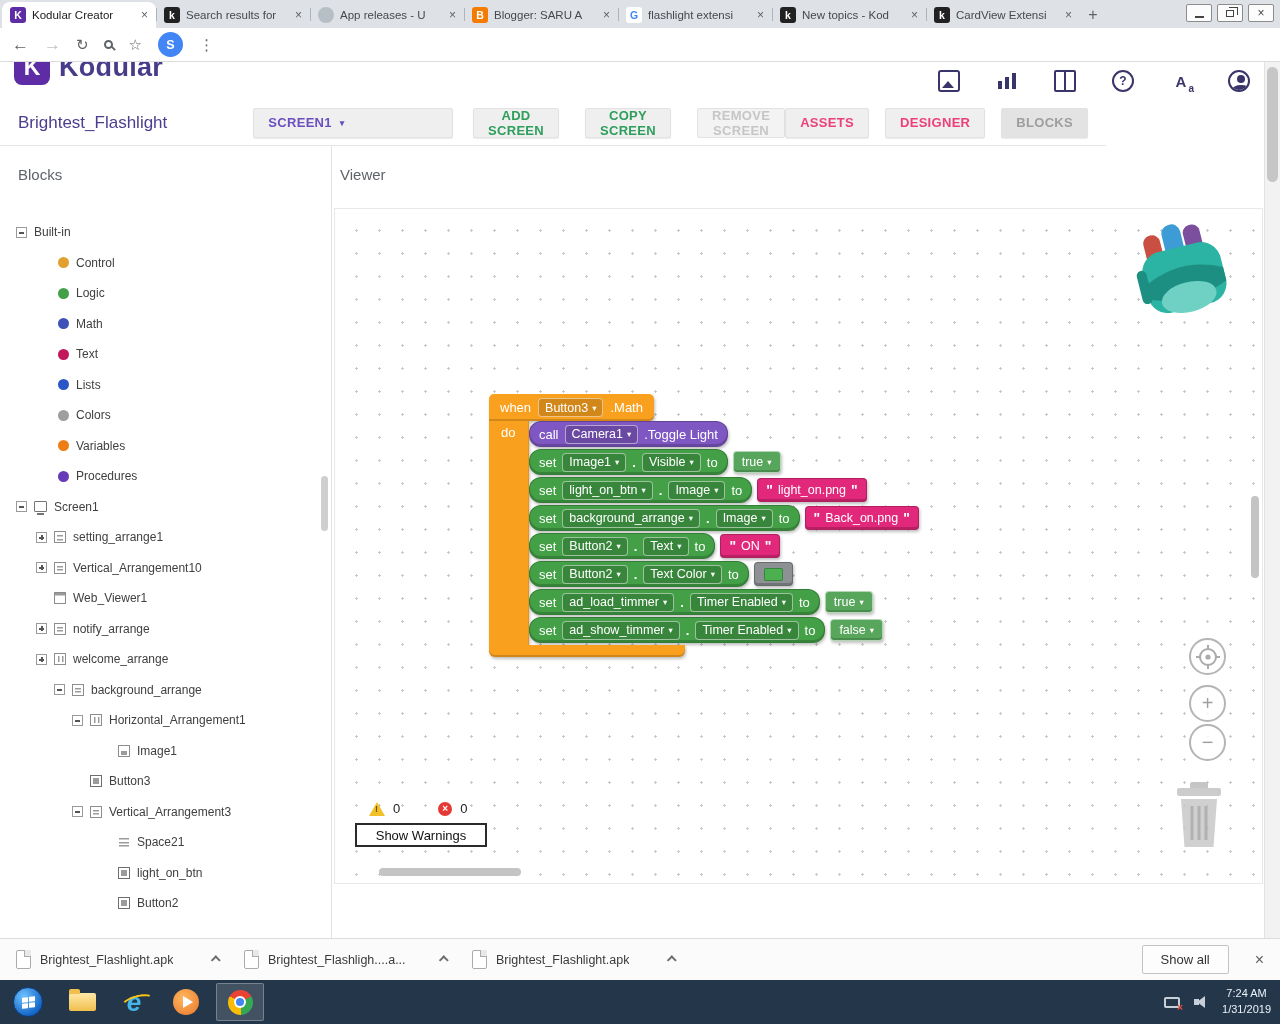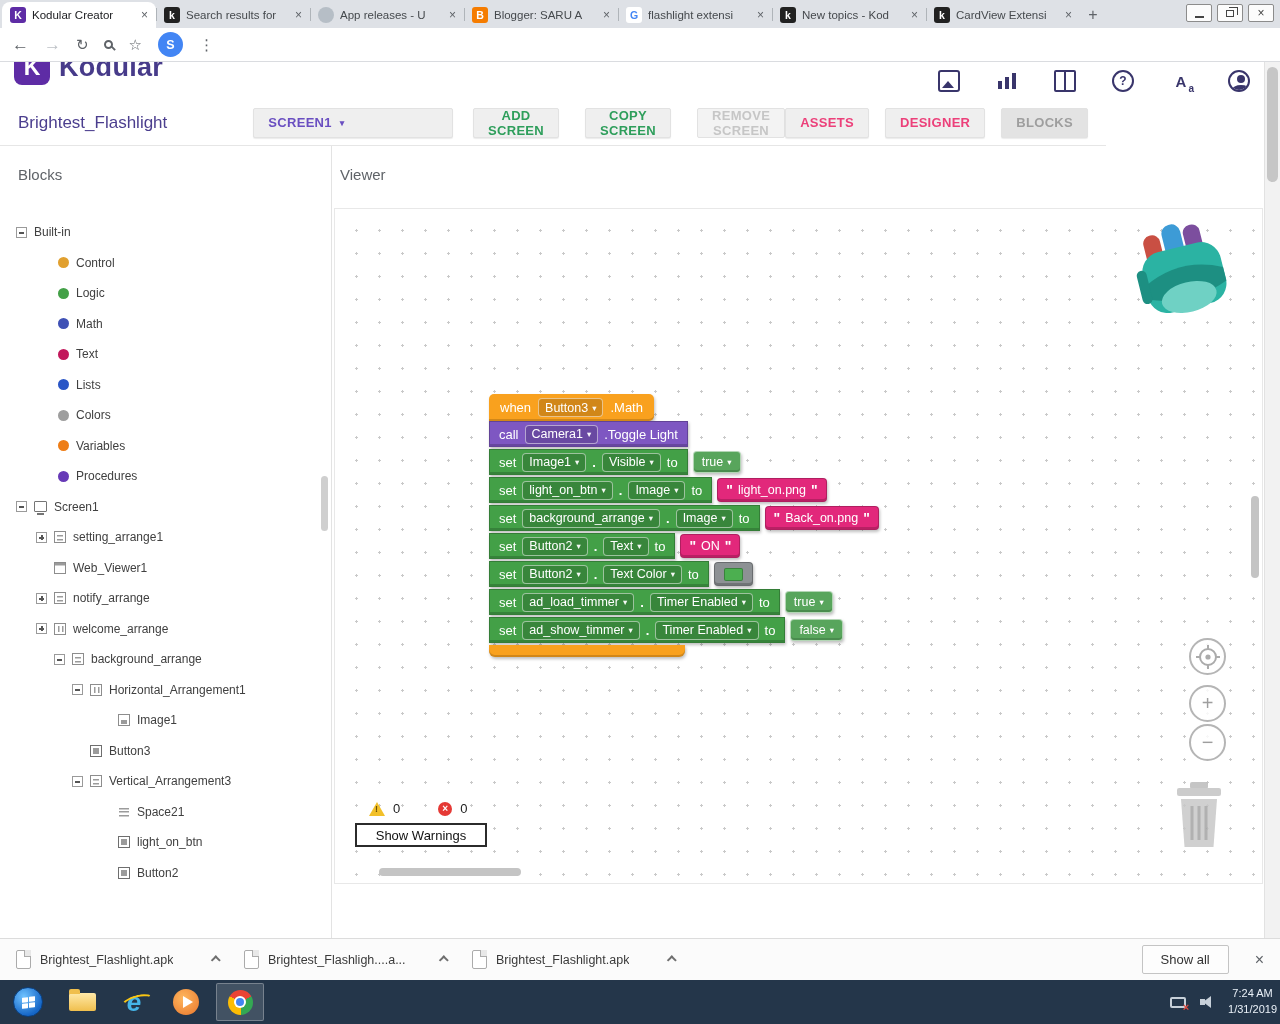--- a/index.html
+++ b/index.html
@@ -101,21 +101,21 @@
   .kw{color:#fff;font-size:13px;white-space:nowrap}
   .dd{display:inline-flex;align-items:center;gap:4px;background:rgba(0,0,0,.16);border:1px solid rgba(255,255,255,.5);border-radius:4px;padding:0 6px;height:19px;font-size:12.5px;color:#fff;white-space:nowrap}
   .dd::after{content:"▾";font-size:8.5px;opacity:.95}
   .bk-when{display:inline-flex;align-items:center;gap:7px;background:#F9A11E;height:27px;padding:0 11px;border-radius:5px 5px 5px 0;box-shadow:inset 0 -2px 0 rgba(0,0,0,.16)}
   .bk-body{display:flex;align-items:stretch}
   .bk-gutter{width:40px;background:#F9A11E;position:relative;box-shadow:inset -1px 0 0 rgba(0,0,0,.08)}
   .bk-do{position:absolute;left:12px;top:4px;color:#fff;font-size:13px}
   .bk-foot{width:196px;height:12px;background:#F9A11E;border-radius:0 0 6px 6px;box-shadow:inset 0 -2px 0 rgba(0,0,0,.16)}
   .bk-rows{display:flex;flex-direction:column}
   .bk-row{display:flex;align-items:center;height:26px;margin-bottom:2px}
-  .blk{display:inline-flex;align-items:center;gap:6px;padding:0 9px;height:26px;border-radius:0;border:1px solid rgba(0,0,0,.22);box-shadow:inset 0 -2px 0 rgba(0,0,0,.18);white-space:nowrap}
+  .blk{display:inline-flex;align-items:center;gap:6px;padding:0 9px;height:26px;border-radius:12px;border:1px solid rgba(0,0,0,.22);box-shadow:inset 0 -2px 0 rgba(0,0,0,.18);white-space:nowrap}
   .blk.call{background:#7E57C2}
   .blk.set{background:#43A047}
   .val{margin-left:5px;display:inline-flex;align-items:center}
   .val.bool{background:#58A55C;border:1px solid rgba(255,255,255,.55);border-radius:4px;height:22px;padding:0 8px;gap:4px;color:#fff;font-size:12.5px;box-shadow:inset 0 -2px 0 rgba(0,0,0,.15)}
   .val.bool::after{content:"▾";font-size:8.5px;color:#fff}
   .val.str{background:#E2287B;border:1px solid rgba(0,0,0,.22);border-radius:4px;height:24px;padding:0 8px;gap:5px;color:#fff;font-size:12.5px;box-shadow:inset 0 -2px 0 rgba(0,0,0,.18)}
   .val.str .q{font-size:14px;font-weight:bold;line-height:1}
   .val.colorsock{background:#8D9194;border:1px solid rgba(0,0,0,.25);border-radius:4px;height:24px;padding:0 9px;box-shadow:inset 0 -2px 0 rgba(0,0,0,.2)}
   .swatch{width:19px;height:13px;border-radius:2px;border:1px solid rgba(0,0,0,.25)}
   .sepdot{color:#fff;font-size:13px;font-weight:bold}
@@ -157,21 +157,21 @@
   .folder{width:27px;height:18px;background:linear-gradient(#FFE9A8,#F0BF4D);border-radius:2px;position:relative}
   .folder::before{content:"";position:absolute;left:0;top:-4px;width:11px;height:5px;background:#F0BF4D;border-radius:2px 2px 0 0}
   .ie{font-size:26px;font-style:italic;color:#45B5E8;font-weight:bold;position:relative;line-height:1}
   .ie::after{content:"";position:absolute;left:-6px;top:6px;width:30px;height:12px;border:2px solid transparent;border-top-color:#F9C513;border-radius:50%;transform:rotate(-14deg)}
   .wmp{width:26px;height:26px;border-radius:50%;background:radial-gradient(circle at 40% 35%,#FFB75E,#E8762C);display:flex;align-items:center;justify-content:center}
   .play{width:0;height:0;border-left:10px solid #fff;border-top:6px solid transparent;border-bottom:6px solid transparent;margin-left:3px}
   .chrome-wrap{width:48px;height:38px;background:rgba(255,255,255,.14);border:1px solid rgba(255,255,255,.28);border-radius:2px;display:flex;align-items:center;justify-content:center;margin-left:4px}
   .chromeicon{width:25px;height:25px;border-radius:50%;background:conic-gradient(from -60deg,#EA4335 0 120deg,#34A853 0 240deg,#FBBC05 0 360deg);position:relative}
   .chromeicon::before{content:"";position:absolute;left:6.5px;top:6.5px;width:12px;height:12px;border-radius:50%;background:#fff}
   .chromeicon::after{content:"";position:absolute;left:8.5px;top:8.5px;width:8px;height:8px;border-radius:50%;background:#4285F4}
-  .tray{margin-left:auto;display:flex;align-items:center;gap:14px;padding-right:3px}
+  .tray{margin-left:auto;display:flex;align-items:center;gap:14px;padding-right:9px}
   .mon{width:16px;height:11px;border:2px solid #C7D0D9;border-radius:2px;position:relative}
   .mon::after{content:"×";position:absolute;right:-5px;bottom:-7px;color:#E24B40;font-weight:bold;font-size:11px}
   .spk{position:relative;width:14px;height:12px}
   .spk::before{content:"";position:absolute;left:0;top:3px;width:5px;height:6px;background:#C7D0D9}
   .spk::after{content:"";position:absolute;left:3px;top:0;border:6px solid transparent;border-right:8px solid #C7D0D9;border-left:none}
   .clock{font-size:11px;color:#EAF1F8;text-align:center;line-height:1.45}
 </style>
 </head>
 <body>
 
@@ -309,20 +309,25 @@
 
         <div class="trow">
           <span class="tgl minus"></span>
           <span class="i-screen"></span>
           <span>Screen1</span>
         </div>
         <div class="trow lvl1">
             <span class="tgl plus"></span>
             <span class="cicon i-varr"></span>
             <span>setting_arrange1</span>
+          </div>
+        <div class="trow lvl1">
+            <span class="tgl plus"></span>
+            <span class="cicon i-varr"></span>
+            <span>Vertical_Arrangement10</span>
           </div>
         <div class="trow lvl1">
             <span class="tgl none"></span>
             <span class="cicon i-web"></span>
             <span>Web_Viewer1</span>
           </div>
         <div class="trow lvl1">
             <span class="tgl plus"></span>
             <span class="cicon i-varr"></span>
             <span>notify_arrange</span>
@@ -395,20 +400,23 @@
 
       <div class="assembly">
         <div class="bk-when">
           <span class="kw">when</span>
           <span class="dd">
               <span>Button3</span>
             </span>
           <span class="kw">.Math</span>
         </div>
         <div class="bk-body">
+          <div class="bk-gutter">
+            <span class="bk-do">do</span>
+          </div>
           <div class="bk-rows">
 
             <div class="bk-row">
               <div class="blk call">
                 <span class="kw">call</span>
                 <span class="dd">
                     <span>Camera1</span>
                   </span>
                 <span class="kw">.Toggle Light</span>
               </div>

